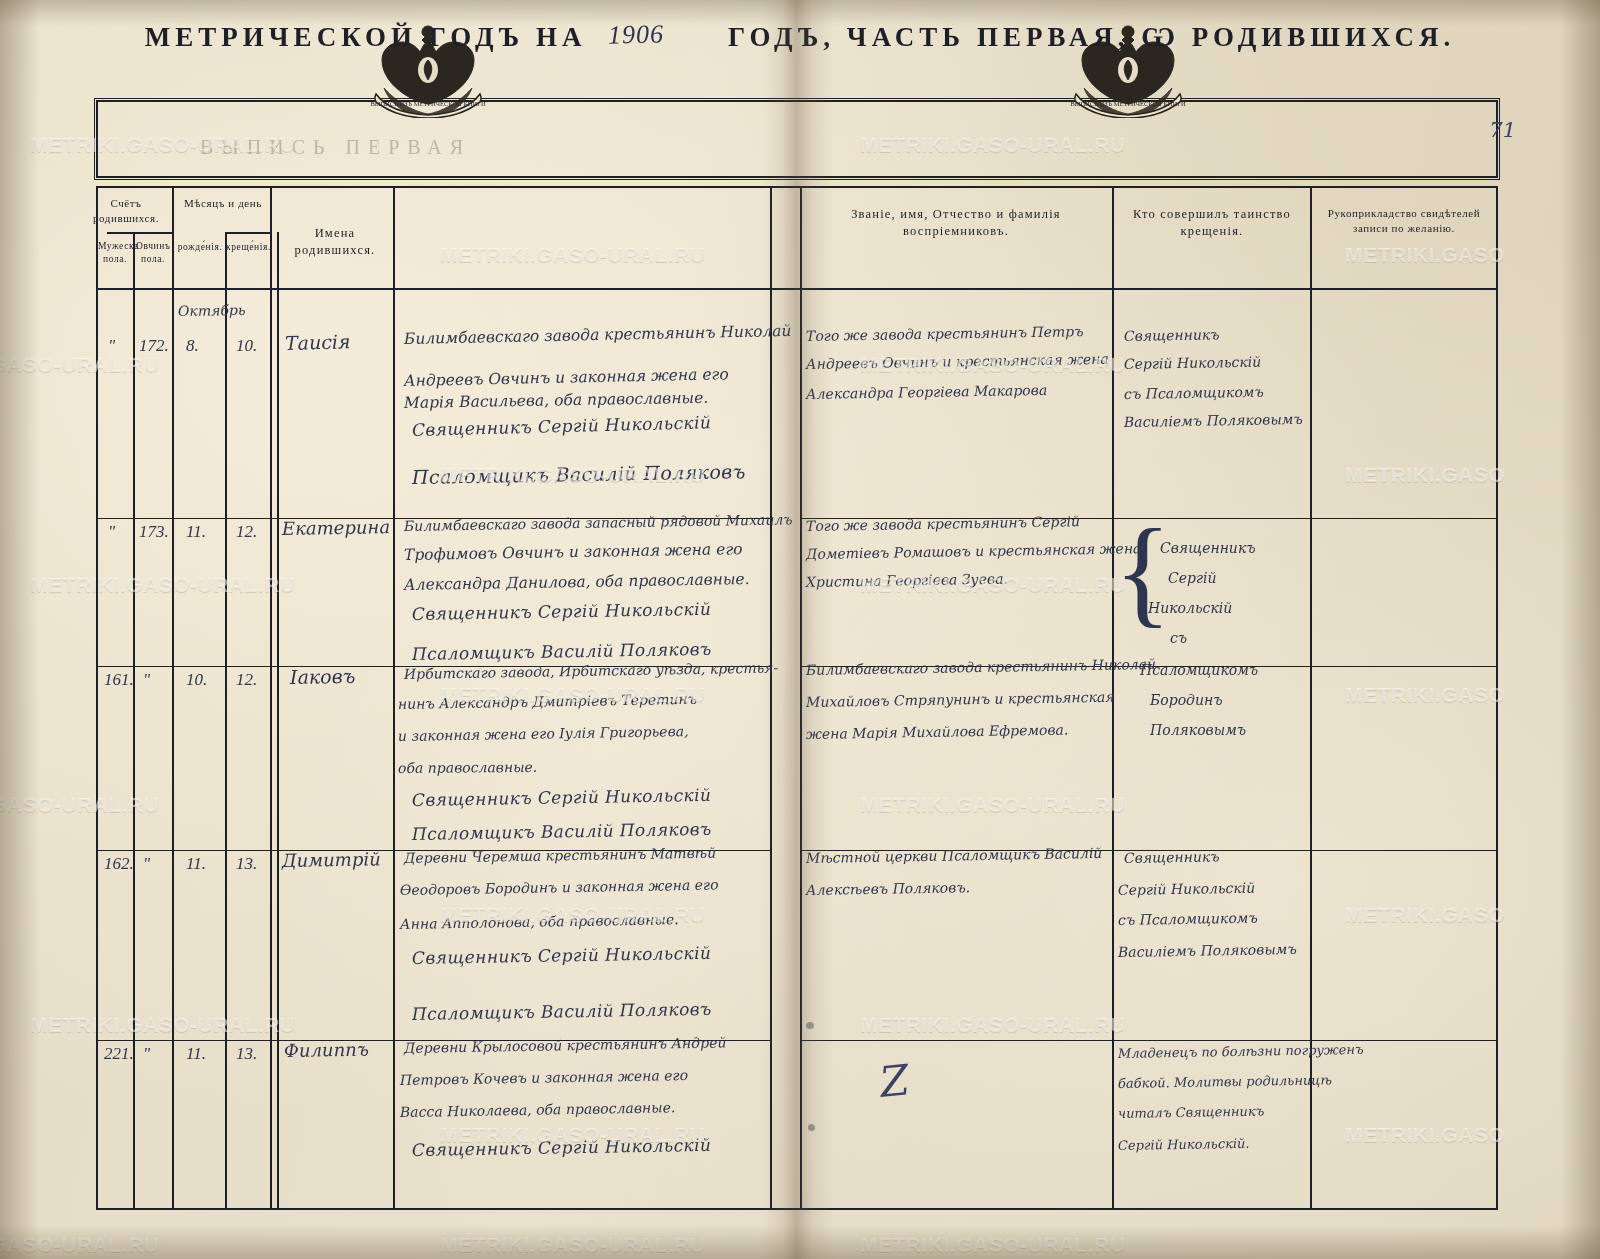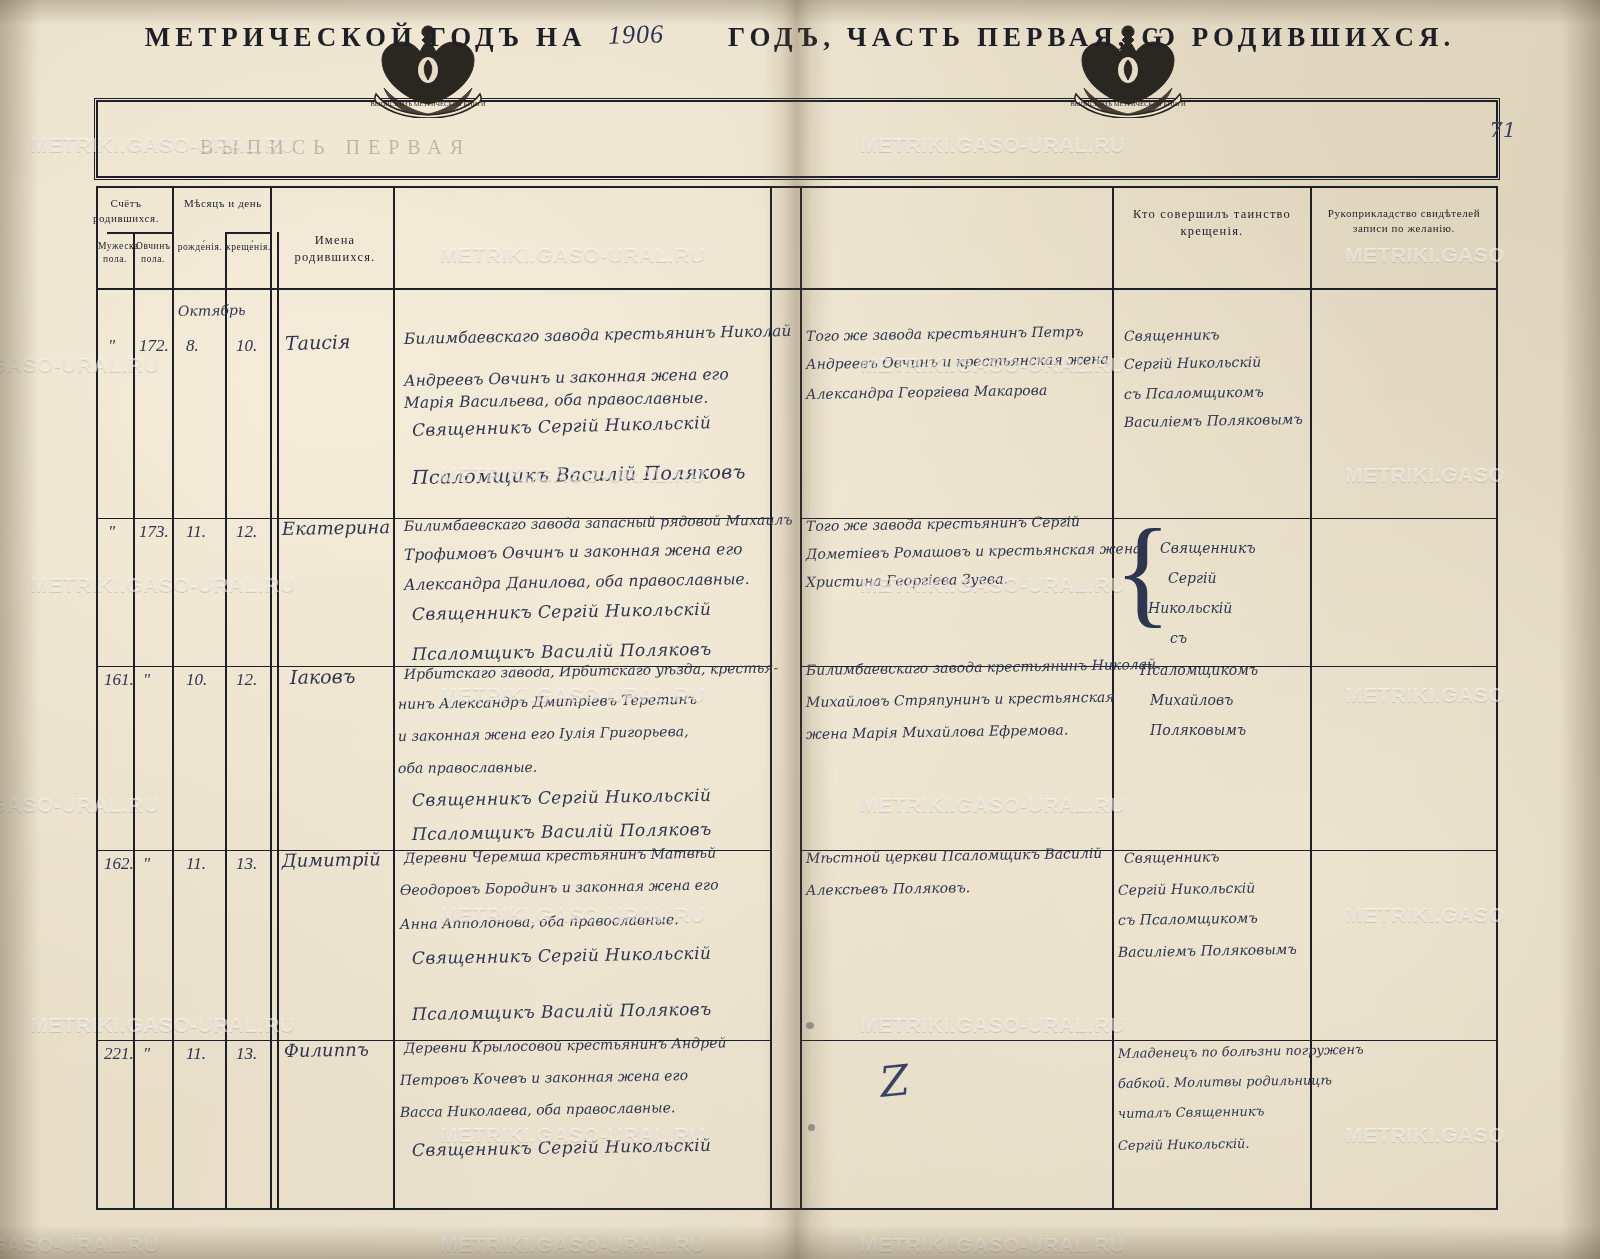--- a/index.html
+++ b/index.html
@@ -287,21 +287,22 @@
   <div class="grid-line" style="left:800px; top:850px; width:698px; height:1.2px;"></div>
   <div class="grid-line" style="left:96px; top:1040px; width:676px; height:1.2px;"></div>
   <div class="grid-line" style="left:800px; top:1040px; width:698px; height:1.2px;"></div>
 
   <div class="hdr-label sm" style="left:91px; top:196px; width:70px;">Счётъ родившихся.</div>
   <div class="hdr-label sm" style="left:98px; top:240px; width:34px; line-height:13px; font-size:9.5px;">Мужеска пола.</div>
   <div class="hdr-label sm" style="left:136px; top:240px; width:34px; line-height:13px; font-size:9.5px;">Овчинъ пола.</div>
   <div class="hdr-label sm" style="left:178px; top:196px; width:90px;">Мѣсяцъ и день</div>
   <div class="hdr-label sm" style="left:177px; top:241px; width:46px; line-height:13px; font-size:9.5px;">рожде́нiя.</div>
   <div class="hdr-label sm" style="left:226px; top:241px; width:44px; line-height:13px; font-size:9.5px;">креще́нiя.</div>
-  <div class="hdr-label" style="left:280px; top:232px; width:110px;">Имена родившихся.</div>
+  <div class="hdr-label" style="left:280px; top:225px; width:110px;">Имена родившихся.</div>
+  <div class="hdr-label" style="left:806px; top:206px; width:300px;">Званiе, имя, Отчество и фамилiя воспрiемниковъ.</div>
   <div class="hdr-label" style="left:1118px; top:206px; width:188px;">Кто совершилъ таинство крещенiя.</div>
   <div class="hdr-label sm" style="left:1316px; top:206px; width:176px;">Рукоприкладство свидѣтелей записи по желанiю.</div>
 
   <div class="hw s" style="left:178px; top:303px; transform:rotate(-1deg);">Октябрь</div>
 
   <div class="hw num" style="left:108px; top:336px;">"</div>
   <div class="hw num" style="left:139px; top:336px;">172.</div>
   <div class="hw num" style="left:186px; top:336px;">8.</div>
   <div class="hw num" style="left:236px; top:336px;">10.</div>
   <div class="hw big" style="left:285px; top:332px; transform:rotate(-1.5deg);">Таисiя</div>
@@ -338,21 +339,21 @@
   <div class="hw s" style="left:806px; top:546px; transform:rotate(-1deg);">Дометiевъ Ромашовъ и крестьянская жена</div>
   <div class="hw s" style="left:806px; top:574px; transform:rotate(-1deg);">Христина Георгiева Зуева.</div>
 
   <div class="brace" style="left:1114px; top:512px; font-size:120px;">{</div>
 
   <div class="hw s" style="left:1160px; top:540px;">Священникъ</div>
   <div class="hw s" style="left:1168px; top:570px;">Сергiй</div>
   <div class="hw s" style="left:1148px; top:600px;">Никольскiй</div>
   <div class="hw s" style="left:1170px; top:630px;">съ</div>
   <div class="hw s" style="left:1140px; top:662px;">Псаломщикомъ</div>
-  <div class="hw s" style="left:1150px; top:692px;">Михайловъ</div>
+  <div class="hw s" style="left:1150px; top:692px;">Бородинъ</div>
   <div class="hw s" style="left:1150px; top:722px;">Поляковымъ</div>
 
   <div class="hw num" style="left:104px; top:670px;">161.</div>
   <div class="hw num" style="left:143px; top:670px;">"</div>
   <div class="hw num" style="left:186px; top:670px;">10.</div>
   <div class="hw num" style="left:236px; top:670px;">12.</div>
   <div class="hw big" style="left:290px; top:666px; transform:rotate(-1deg);">Iаковъ</div>
 
   <div class="hw s" style="left:404px; top:666px; transform:rotate(-1deg);">Ирбитскаго завода, Ирбитскаго уѣзда, крестья-</div>
   <div class="hw s" style="left:398px; top:696px; transform:rotate(-1deg);">нинъ Александръ Дмитрiевъ Теретинъ</div>

